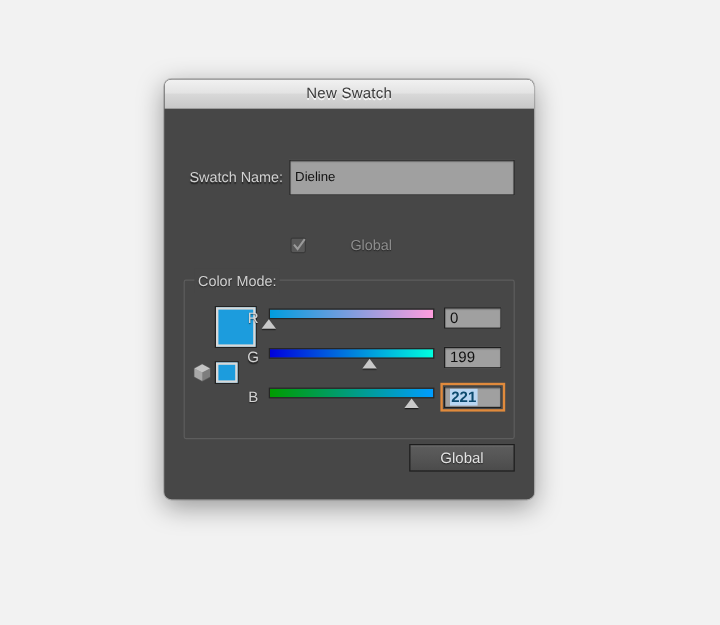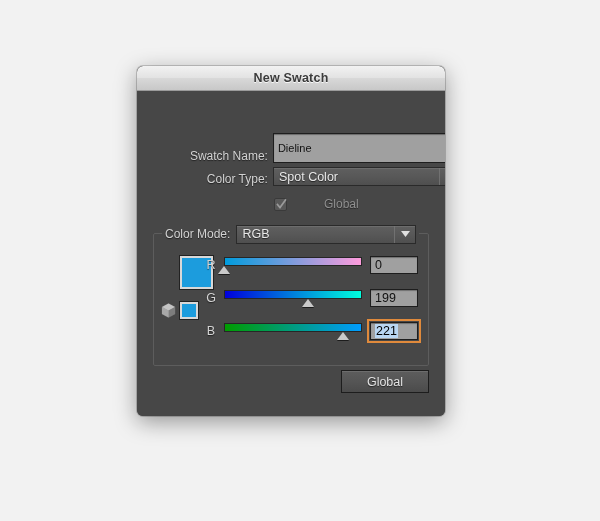--- a/index.html
+++ b/index.html
@@ -36,39 +36,38 @@
     border-top-left-radius: 6px;
     border-top-right-radius: 6px;
     display: flex;
     align-items: center;
     justify-content: center;
     position: relative;
   }
   #titlebar .title {
     font-size: 12.5px;
     color: #3b3b3b;
-    font-weight: bold;
+    font-weight: normal;
     letter-spacing: 0.2px;
     text-shadow: 0 1px 0 rgba(255,255,255,0.85);
   }
 
   
   #body-area {
     padding: 0;
     position: relative;
     height: 325px;
     background: #474747;
   }
 
   
   .field-row {
     position: absolute;
     display: flex;
-    align-items: flex-end;
-    padding-left: 32px;
+    align-items: center;
   }
   .field-label {
     font-size: 12px;
     color: #d2d2d2;
     text-align: right;
     text-shadow: 0 1px 1px rgba(0,0,0,0.55);
     white-space: nowrap;
   }
 
   
@@ -244,22 +243,23 @@
     box-shadow: inset 0 1px 1px rgba(0,0,0,0.3);
     position: relative;
   }
   .value-box.focused {
     outline: 2px solid #e08a3c;
     outline-offset: 1px;
     border-color: #1e1e1e;
   }
   .value-box .sel {
     background: #b9d6f2;
-    color: #000000;
+    color: #0c4a6e;
     padding: 0 1px;
+    font-weight: bold;
   }
 
   
   .btn {
     height: 23px;
     min-width: 88px;
     border: 1px solid #1d1d1d;
     background: linear-gradient(to bottom, #5d5d5d 0%, #555 50%, #4b4b4b 100%);
     color: #e3e3e3;
     font-size: 12.5px;
@@ -289,57 +289,36 @@
     <span class="title">New Swatch</span>
   </div>
 
   <div id="body-area">
 
     <div class="field-row" style="left:0px; top:42px; width:292px;">
       <span class="field-label" style="width:100px;">Swatch Name:</span>
       <input class="text-input" style="width: 190px; margin-left: 5px;" type="text" value="Dieline">
     </div>
 
-    <div class="field-row" style="left:0px; top:76px; width:292px;">
-      <span class="field-label" style="width:100px;">Color Type:</span>
-      <div class="combo" style="width:190px; margin-left:5px;">
-        <span class="combo-value">Spot Color</span>
-        <span class="combo-sep"></span>
-        <span class="combo-arrow">
-          <svg width="9" height="6" viewBox="0 0 9 6">
-              <polygon points="0,0 9,0 4.5,6" fill="#e0e0e0"></polygon>
-            </svg>
-        </span>
-      </div>
-    </div>
 
     <div class="field-row" style="left:105px; top:106px;">
       <div class="checkbox-row">
         <span class="checkbox-box">
           <svg width="13" height="13" viewBox="0 0 13 13">
             <path d="M2.5 6.5 L5 9.5 L10.5 2" stroke="#9a9a9a" stroke-width="1.7" fill="none" stroke-linecap="square"></path>
           </svg>
         </span>
         <span class="checkbox-label">Global</span>
       </div>
     </div>
 
     <div id="color-group">
 
       <div id="group-legend">
         <span class="field-label">Color Mode:</span>
-        <div class="combo" style="width:180px;">
-          <span class="combo-value">RGB</span>
-          <span class="combo-sep"></span>
-          <span class="combo-arrow">
-            <svg width="9" height="6" viewBox="0 0 9 6">
-                <polygon points="0,0 9,0 4.5,6" fill="#e0e0e0"></polygon>
-              </svg>
-          </span>
-        </div>
       </div>
 
       <div class="big-swatch" id="big-swatch" style="background: rgb(28, 156, 221);"></div>
 
       <span class="cube-icon">
         <svg width="17" height="17" viewBox="0 0 17 17">
           <polygon points="8.5,1.5 15,5 15,12 8.5,15.5 2,12 2,5" fill="#9a9a9a" stroke="#5a5a5a" stroke-width="1"></polygon>
           <polygon points="8.5,1.5 15,5 8.5,8.5 2,5" fill="#c4c4c4"></polygon>
           <polygon points="8.5,8.5 15,5 15,12 8.5,15.5" fill="#7d7d7d"></polygon>
           <polygon points="8.5,8.5 2,5 2,12 8.5,15.5" fill="#a8a8a8"></polygon>

